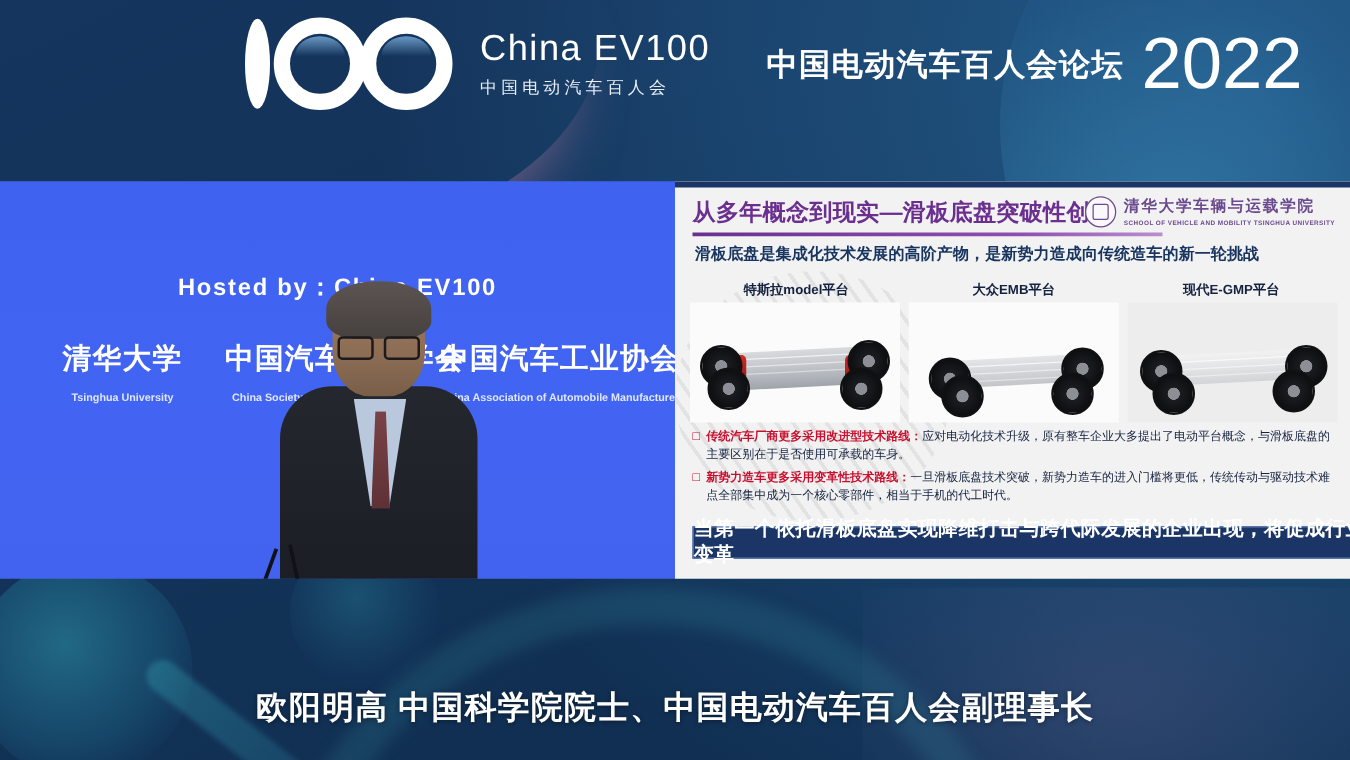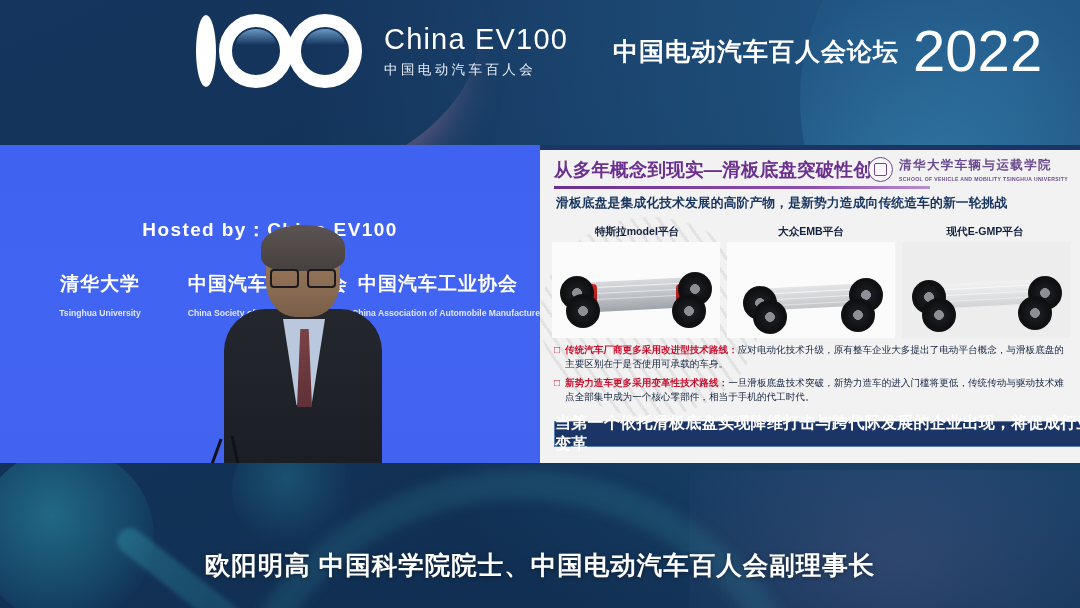--- a/index.html
+++ b/index.html
@@ -116,21 +116,21 @@
   }
   .v-host-en {
     position: absolute; left: 0; top: 72px; width: 540px; text-align: center;
     color: #fff; font-size: 19px; font-weight: 700; letter-spacing: 1.4px;
   }
   .v-orgs {
     position: absolute; left: 0; top: 126px; width: 540px;
     display: flex; justify-content: space-between; padding: 0 16px;
   }
   .v-org { text-align: center; width: 172px; }
-  .v-org-cn { color: #fff; font-size: 19px; font-weight: 700; letter-spacing: 1px; white-space: nowrap; }
+  .v-org-cn { color: #fff; font-size: 23px; font-weight: 700; letter-spacing: 1px; white-space: nowrap; }
   .v-org-en { color: #dfe6ff; font-size: 8.6px; font-weight: 700; margin-top: 11px; white-space: nowrap; }
 
   
   .speaker { position: absolute; left: 228px; top: 84px; width: 150px; height: 240px; }
   .sp-head {
     position: absolute; left: 38px; top: 0; width: 74px; height: 88px;
     border-radius: 44% 44% 40% 40%;
     background: linear-gradient(180deg, #9d7d63 0%, #8d6e55 60%, #7a5e48 100%);
   }
   .sp-hair {

